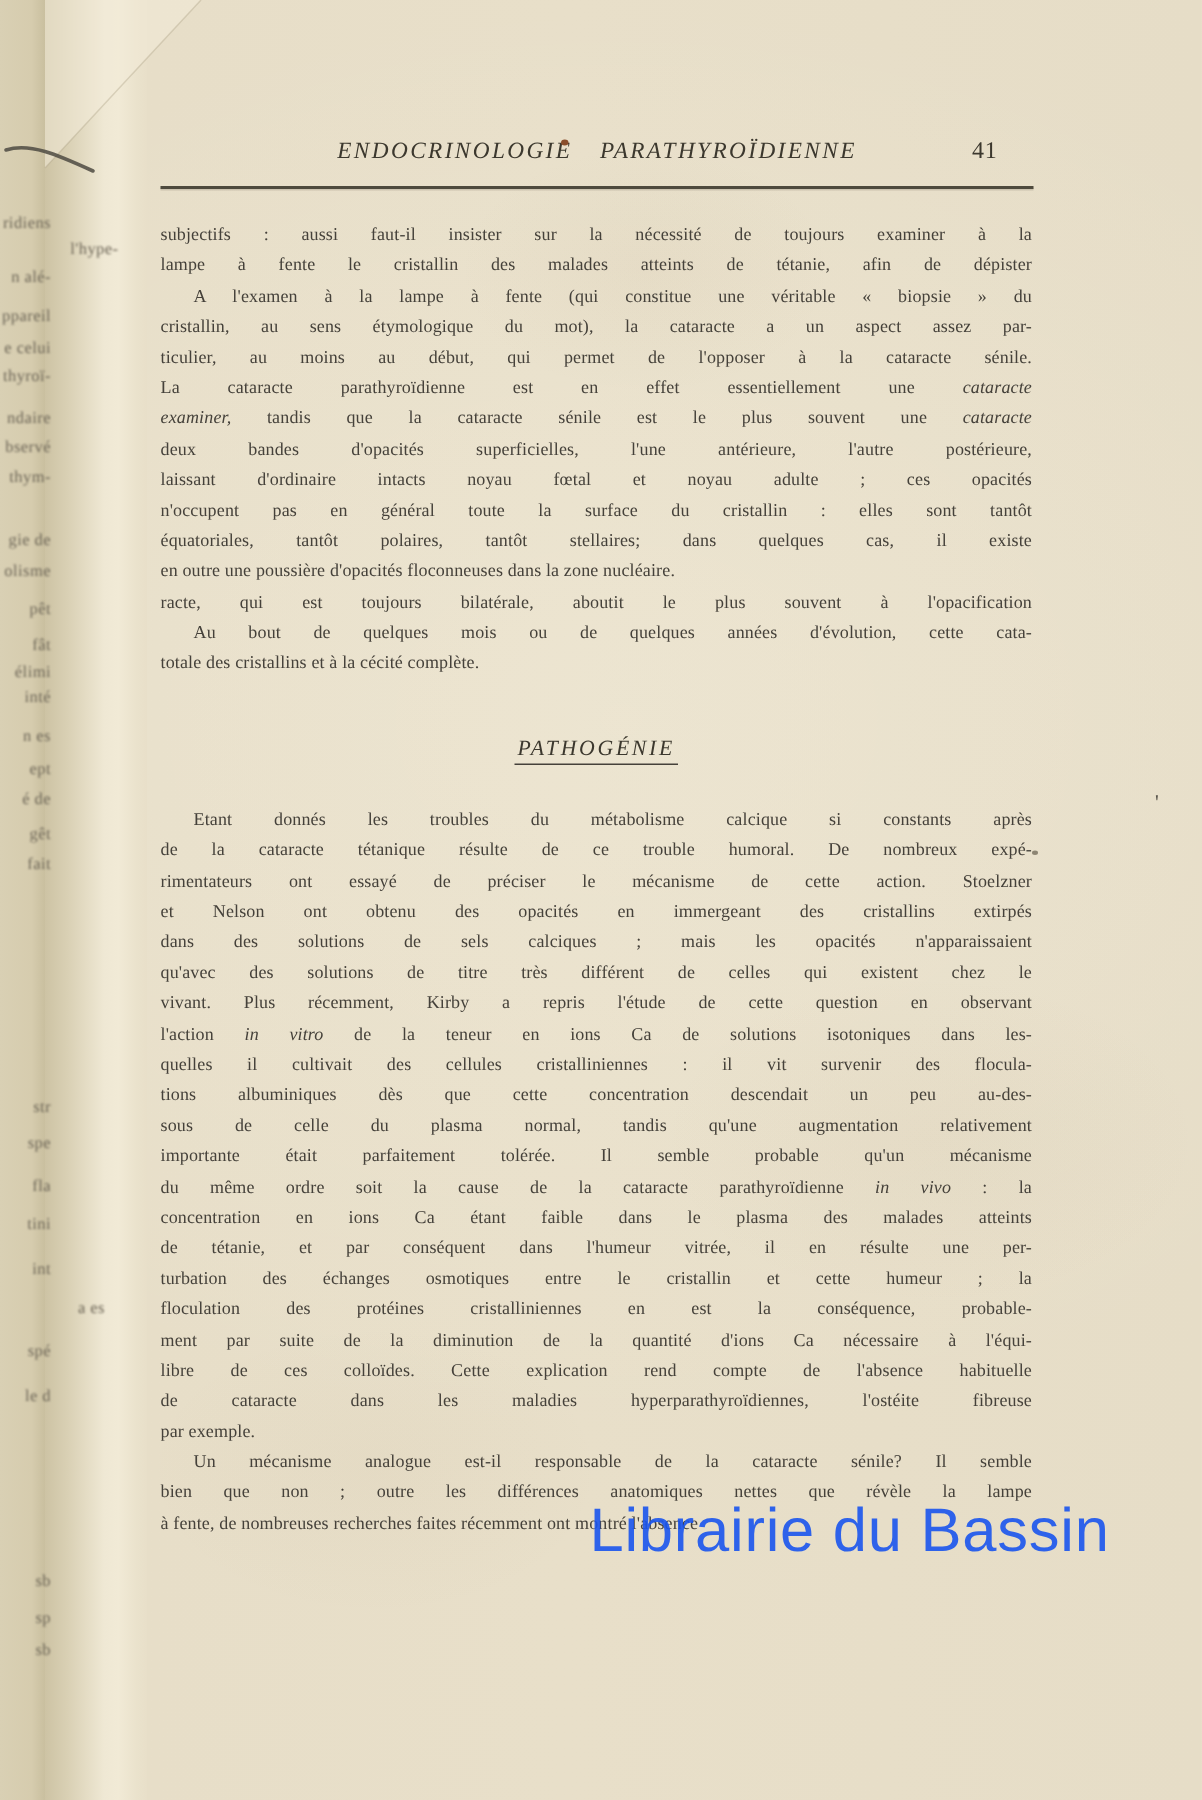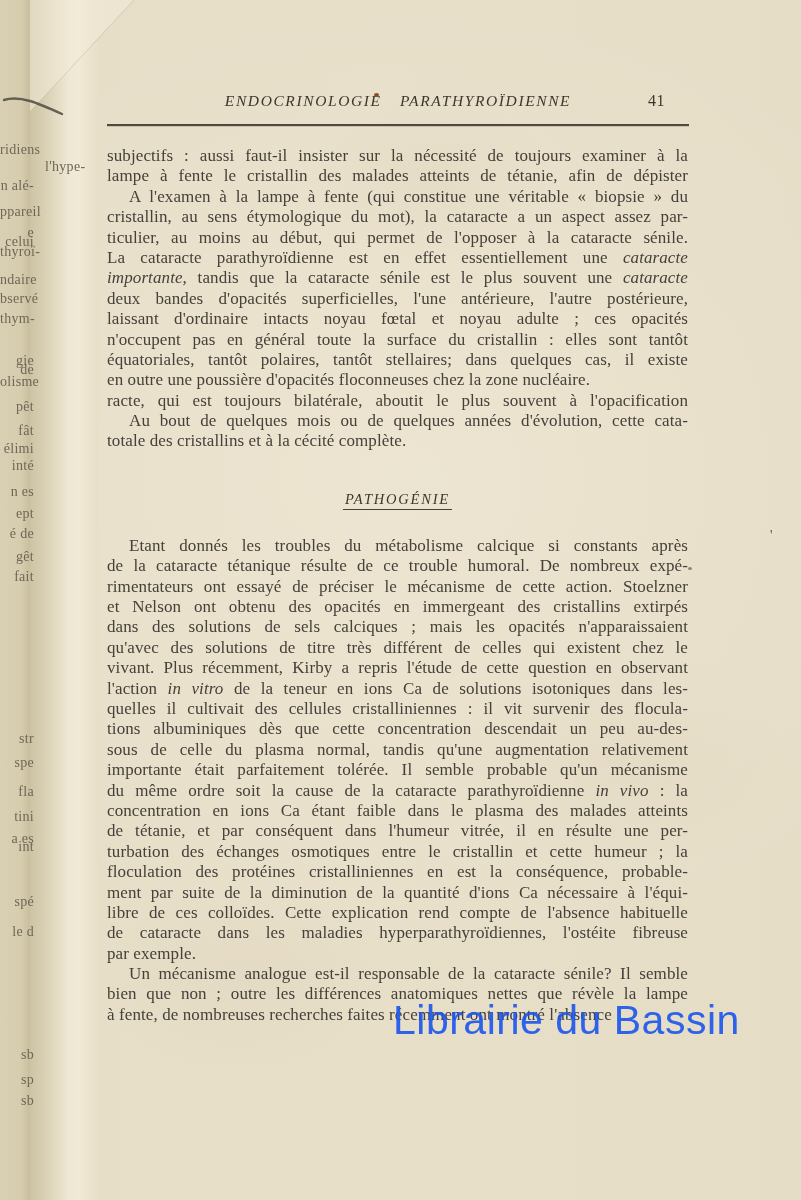--- a/index.html
+++ b/index.html
@@ -27,21 +27,21 @@
     position:absolute;left:0;top:0;width:801px;height:1200px;pointer-events:none;
     background:
       radial-gradient(180px 120px at 430px 180px, rgba(140,110,70,.045), rgba(0,0,0,0) 70%),
       radial-gradient(260px 160px at 620px 760px, rgba(140,110,70,.04), rgba(0,0,0,0) 70%),
       radial-gradient(220px 140px at 250px 980px, rgba(140,110,70,.035), rgba(0,0,0,0) 70%);
   }
   svg.overlay{position:absolute;left:0;top:0;pointer-events:none;}
   
   .fragment{
     position:absolute;left:0;width:34px;text-align:right;
-    font-size:14px;line-height:9px;color:#6e6758;
+    font-size:11px;line-height:9px;color:#6e6758;
     filter:blur(.55px);letter-spacing:.3px;
   }
   
   .running-header{
     position:absolute;left:107px;top:92px;width:582px;height:22px;
   }
   .header-title{
     position:absolute;left:0;right:0;text-align:center;
     font-style:italic;font-size:15.5px;letter-spacing:1.6px;word-spacing:13px;
     color:#3c382e;
@@ -52,21 +52,21 @@
   }
   .header-rule{
     position:absolute;left:107px;top:124px;width:582px;height:1.6px;
     background:#4e4a3d;box-shadow:0 1px 0 rgba(78,74,61,.18);
   }
   
   .text-block{
     position:absolute;left:107px;top:146px;width:581px;color:#45413a;
   }
   .line{
-    height:20.4px;line-height:20.4px;font-size:17px;
+    height:20.4px;line-height:20.4px;font-size:12px;
     text-align:justify;text-align-last:justify;overflow:hidden;
     letter-spacing:.1px;
   }
   .line.last{text-align-last:left;}
   .line.indent{text-indent:22px;}
   .seg-italic{font-style:italic;}
   .section-heading{
     text-align:center;margin:36px 0 26px;height:22px;line-height:22px;font-family:Liberation Serif, serif;
   }
   .section-heading span{
@@ -118,21 +118,21 @@
     <div class="fragment" style="top: 487px;">n es</div>
     <div class="fragment" style="top: 509px;">ept</div>
     <div class="fragment" style="top: 529px;">é de</div>
     <div class="fragment" style="top: 552px;">gêt</div>
     <div class="fragment" style="top: 572px;">fait</div>
     <div class="fragment" style="top: 734px;">str</div>
     <div class="fragment" style="top: 758px;">spe</div>
     <div class="fragment" style="top: 787px;">fla</div>
     <div class="fragment" style="top: 812px;">tini</div>
     <div class="fragment" style="top: 842px;">int</div>
-    <div class="fragment" style="top: 834px;">a es</div>
+    <div class="fragment" style="top: 868px; padding-left: 36px;">a es</div>
     <div class="fragment" style="top: 897px;">spé</div>
     <div class="fragment" style="top: 927px;">le d</div>
     <div class="fragment" style="top: 1050px;">sb</div>
     <div class="fragment" style="top: 1075px;">sp</div>
     <div class="fragment" style="top: 1096px;">sb</div>
   </div>
 
 <div class="running-header">
   <div class="header-title">ENDOCRINOLOGIE PARATHYROÏDIENNE</div>
   <div class="page-number">41</div>
@@ -148,26 +148,26 @@
 <div class="text-block" id="text-block">
     <div>
       <div class="line"><span>subjectifs : aussi faut-il insister sur la nécessité de toujours examiner à la</span></div>
       <div class="line"><span>lampe à fente le cristallin des malades atteints de tétanie, afin de dépister</span></div>
     </div>
     <div>
       <div class="line indent"><span>A l'examen à la lampe à fente (qui constitue une véritable « biopsie » du</span></div>
       <div class="line"><span>cristallin, au sens étymologique du mot), la cataracte a un aspect assez par-</span></div>
       <div class="line"><span>ticulier, au moins au début, qui permet de l'opposer à la cataracte sénile.</span></div>
       <div class="line"><span>La cataracte parathyroïdienne est en effet essentiellement une </span><span class="seg-italic">cataracte</span></div>
-      <div class="line"><span class="seg-italic">importante,</span><span> tandis que la cataracte sénile est le plus souvent une </span><span class="seg-italic">cataracte</span></div>
+      <div class="line"><span class="seg-italic">examiner,</span><span> tandis que la cataracte sénile est le plus souvent une </span><span class="seg-italic">cataracte</span></div>
       <div class="line"><span>deux bandes d'opacités superficielles, l'une antérieure, l'autre postérieure,</span></div>
       <div class="line"><span>laissant d'ordinaire intacts noyau fœtal et noyau adulte ; ces opacités</span></div>
       <div class="line"><span>n'occupent pas en général toute la surface du cristallin : elles sont tantôt</span></div>
       <div class="line"><span>équatoriales, tantôt polaires, tantôt stellaires; dans quelques cas, il existe</span></div>
-      <div class="line last"><span>en outre une poussière d'opacités floconneuses chez la zone nucléaire.</span></div>
+      <div class="line last"><span>en outre une poussière d'opacités floconneuses dans la zone nucléaire.</span></div>
     </div>
     <div>
       <div class="line"><span>racte, qui est toujours bilatérale, aboutit le plus souvent à l'opacification</span></div>
       <div class="line indent"><span>Au bout de quelques mois ou de quelques années d'évolution, cette cata-</span></div>
       <div class="line last"><span>totale des cristallins et à la cécité complète.</span></div>
     </div>
     <div class="section-heading"><span>PATHOGÉNIE</span></div>
     <div>
       <div class="line indent"><span>Etant donnés les troubles du métabolisme calcique si constants après</span></div>
       <div class="line"><span>de la cataracte tétanique résulte de ce trouble humoral. De nombreux expé-</span></div>

